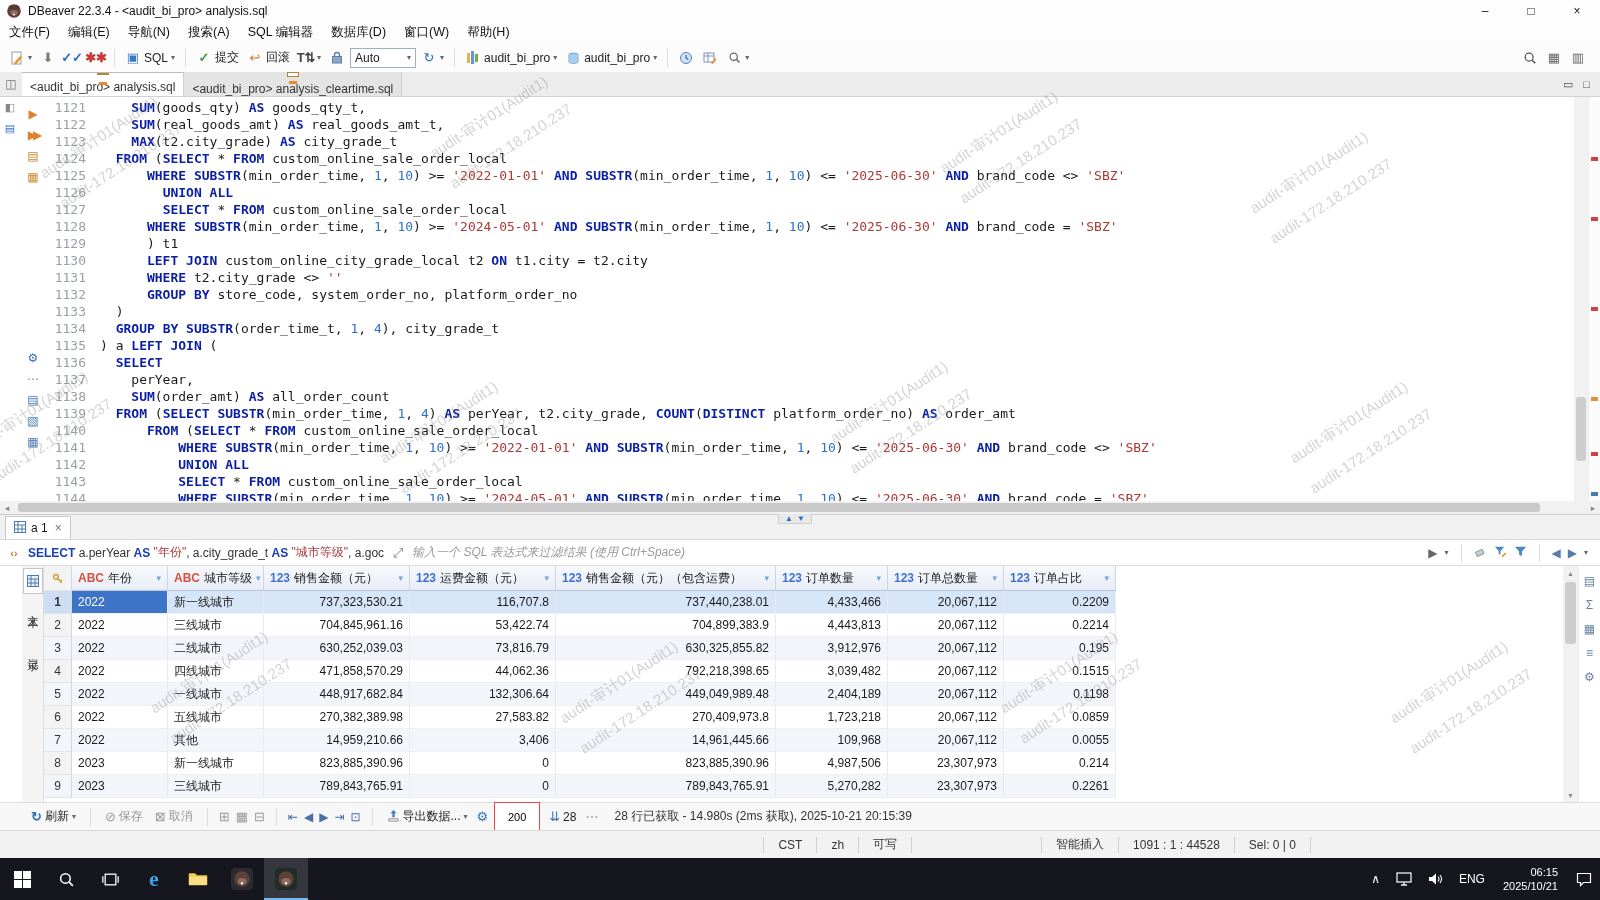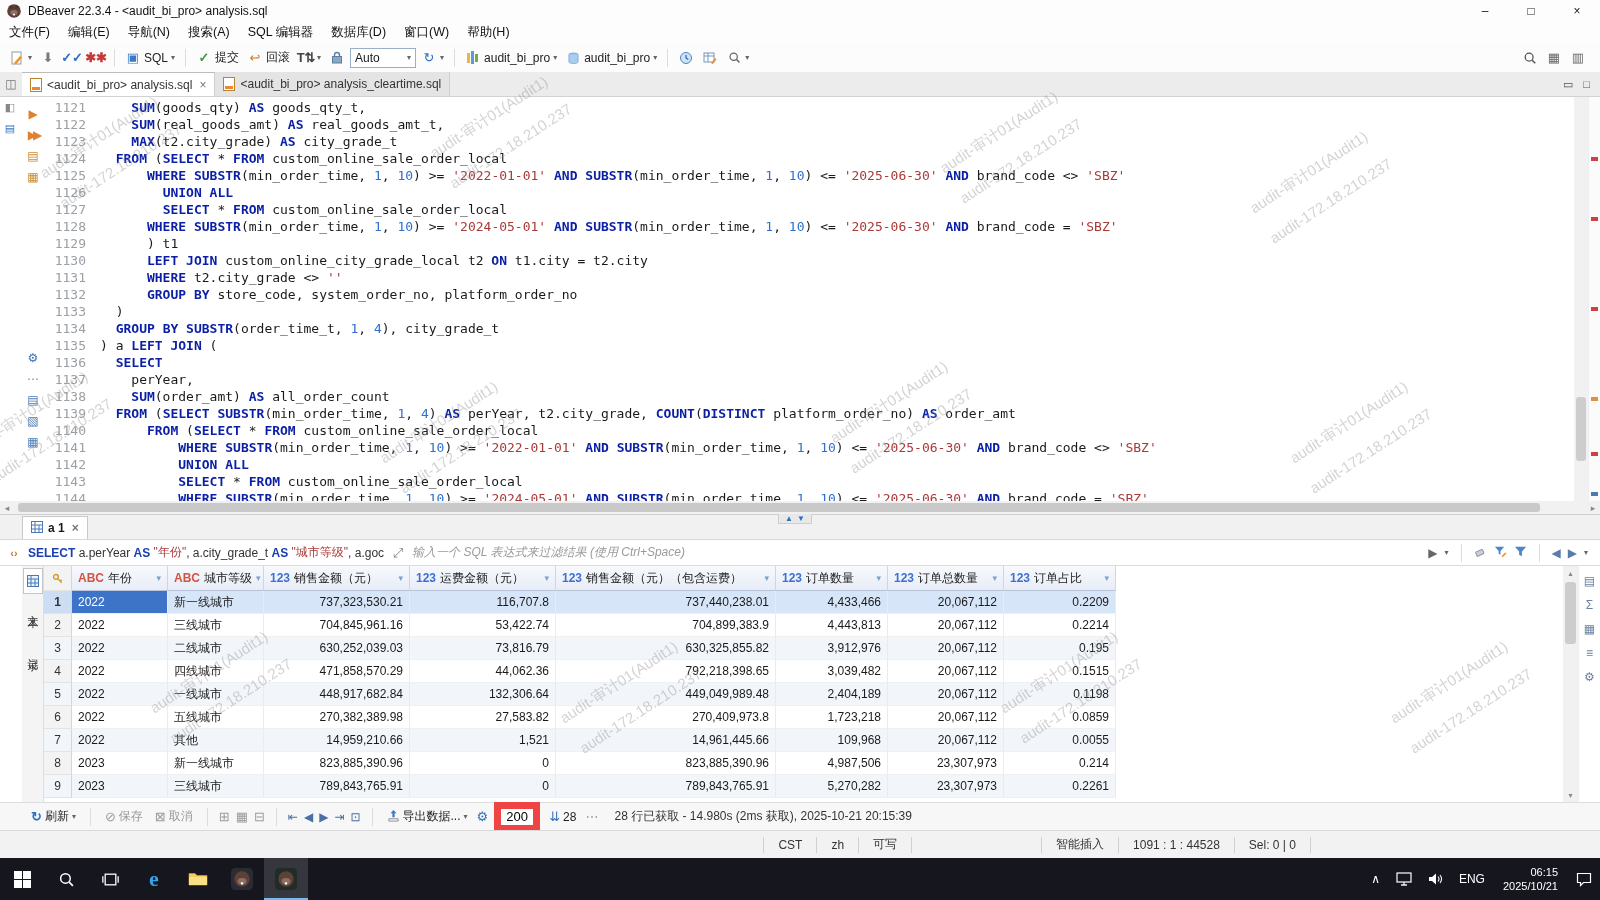--- a/index.html
+++ b/index.html
@@ -18,21 +18,21 @@
   .sep { width:1px; height:18px; background:#dcdcdc; margin:0 5px; }
   .caret { font-size:8px; color:#666; }
   .ico { display:inline-flex; width:16px; height:16px; align-items:center; justify-content:center; font-size:13px; }
   .combo { display:flex; align-items:center; width:66px; height:20px; border:1px solid #9ab0c8; background:#fff; padding:0 4px; justify-content:space-between; }
   .bars-ico span { display:inline-block; width:3px; margin-right:1px; }
   .toolbar-right { margin-left:auto; display:flex; align-items:center; gap:8px; padding-right:8px; }
 
   
   .tabbar { position:absolute; top:73px; left:0; right:0; height:24px; background:#ececec; border-bottom:1px solid #d2d2d2; display:flex; align-items:flex-end; }
   .tabbar-lead { width:22px; display:flex; align-items:center; justify-content:center; color:#777; font-size:12px; height:24px; }
-  .tab { display:flex; align-items:center; gap:5px; height:24px; padding:0 8px; background:#e4e4e4; border-right:1px solid #d0d0d0; font-size:12px; color:#333; }
+  .tab { display:flex; align-items:center; gap:5px; height:24px; padding:0 8px; background:#e4e4e4; border-right:1px solid #d0d0d0; font-size:12px; color:#333;flex-direction:column; }
   .tab.active { background:#fff; border-top:1px solid #bcbcbc; }
   .tab-close { color:#777; font-size:12px; margin-left:2px; }
   .page-ico { width:12px; height:14px; background:#fff; border:1px solid #b9832f; position:relative; }
   .page-ico::after { content:""; position:absolute; left:1px; top:8px; width:8px; height:3px; background:#e8892f; }
   .tabbar-right { margin-left:auto; display:flex; gap:10px; padding:0 10px; color:#555; font-size:11px; align-items:center; height:24px; }
 
   
   .main { position:absolute; top:97px; left:0; height:404px; right:0; display:flex; background:#fff; }
   .outer-rail { width:20px; display:flex; flex-direction:column; align-items:center; gap:8px; padding-top:4px; color:#888; font-size:11px; }
   .editor-rail { width:26px; display:flex; flex-direction:column; align-items:center; gap:7px; padding-top:10px; font-size:12px; }
@@ -49,21 +49,21 @@
   .rmark { position:absolute; left:2px; width:7px; height:4px; }
 
   .ehscroll { position:absolute; top:501px; left:0; right:0; height:13px; background:#f1f1f1; }
   .ehthumb { position:absolute; left:18px; right:60px; top:2px; height:9px; background:#c9c9c9; border-radius:3px; }
   .harrow { position:absolute; top:0; height:13px; width:14px; color:#888; font-size:9px; display:flex; align-items:center; justify-content:center; }
 
   
   .rtabbar { position:absolute; top:514px; left:0; right:0; height:26px; background:#f1f1f1; border-top:1px solid #cfcfcf; border-bottom:1px solid #d8d8d8; display:flex; align-items:flex-end; }
   .sash { position:absolute; left:calc(50% - 22px); top:-1px; display:flex; gap:4px; background:#e8e8e8; padding:0 6px; border:1px solid #cfcfcf; border-top:none; }
   .sash span { color:#2a6fc0; font-size:8px; }
-  .rtab { display:flex; align-items:center; gap:5px; background:#fff; border:1px solid #c9c9c9; border-bottom:none; height:23px; padding:0 8px; margin-left:22px; font-size:12px;font-weight:bold; }
+  .rtab { display:flex; align-items:center; gap:5px; background:#fff; border:1px solid #c9c9c9; border-bottom:none; height:23px; padding:0 8px; margin-left:5px; font-size:12px; }
   .filterbar { position:absolute; top:540px; left:0; right:0; height:26px; background:#fff; border-bottom:1px solid #dcdcdc; display:flex; align-items:center; padding:0 6px; gap:6px; }
   .fexpr { display:flex; align-items:center; white-space:pre; font-size:12px; }
   .fkw { color:#1a40b0; font-weight:bold; } .fid { color:#333; } .fstr { color:#a93a38; }
   .fhint { color:#9a9a9a; font-style:italic; flex:1; }
   .fbtns { display:flex; align-items:center; gap:7px; padding-right:6px; color:#5a7ca8; }
 
   
   .results { position:absolute; top:566px; left:0; height:236px; right:0; display:flex; background:#fff; }
   .r-outer { width:22px; }
   .r-rail { width:22px; background:#f4f4f4; border-right:1px solid #ddd; display:flex; flex-direction:column; align-items:center; padding-top:2px; }
@@ -89,21 +89,21 @@
   .gvscroll { width:15px; background:#f1f1f1; position:relative; }
   .gvthumb { position:absolute; left:2px; width:11px; top:16px; height:62px; background:#cdcdcd; border-radius:3px; }
   .gvarrow { position:absolute; left:0; width:15px; height:14px; display:flex; align-items:center; justify-content:center; color:#888; font-size:8px; }
   .r-right { width:22px; display:flex; flex-direction:column; align-items:center; gap:10px; padding-top:8px; color:#6a82a0; font-size:12px; border-left:1px solid #eee; }
 
   
   .rtoolbar { position:absolute; top:802px; left:0; right:0; height:28px; background:#f7f7f7; border-top:1px solid #ddd; display:flex; align-items:center; padding-left:28px; gap:6px; font-size:12px; color:#333; }
   .rtb-ico { font-size:13px; }
   .disabled { color:#9a9a9a; }
   .navg { color:#4a6fa5; font-size:12px; }
-  .fetch-input { width:46px; height:30px; border:7px solid #ef4444; text-align:center; font-size:13px; }
+  .fetch-input { width:46px; height:30px; border:1px solid #ef4444; text-align:center; font-size:11px; }
   .statusbar { position:absolute; top:830px; left:0; right:0; height:28px; background:#f2f2f2; border-top:1px solid #d8d8d8; display:flex; align-items:center; font-size:12px; color:#333; }
   .sb-spacer { flex:1; }
   .sb-seg { padding:0 14px; display:flex; align-items:center; height:16px; border-left:1px solid #d0d0d0; white-space:nowrap; }
   .sb-seg.empty { width:130px; }
   .sb-tail { width:290px; height:16px; border-left:1px solid #d0d0d0; }
 
   
   .taskbar { position:absolute; top:858px; left:0; right:0; height:42px; background:#16161f; display:flex; align-items:stretch; z-index:200; }
   .tb-item { width:44px; display:flex; align-items:center; justify-content:center; }
   .tb-item.active { background:rgba(255,255,255,.14); box-shadow: inset 0 -2px 0 #76b9ed; }
@@ -519,21 +519,21 @@
             <div class="gcell num-cell" style="width: 220px;">270,409,973.8</div>
             <div class="gcell num-cell" style="width: 112px;">1,723,218</div>
             <div class="gcell num-cell" style="width: 116px;">20,067,112</div>
             <div class="gcell num-cell" style="width: 112px;">0.0859</div>
           </div>
           <div class="grow zebra">
             <div class="gcell grn">7</div>
             <div class="gcell" style="width: 96px;">2022</div>
             <div class="gcell" style="width: 96px;">其他</div>
             <div class="gcell num-cell" style="width: 146px;">14,959,210.66</div>
-            <div class="gcell num-cell" style="width: 146px;">1,521</div>
+            <div class="gcell num-cell" style="width: 146px;">3,406</div>
             <div class="gcell num-cell" style="width: 220px;">14,961,445.66</div>
             <div class="gcell num-cell" style="width: 112px;">109,968</div>
             <div class="gcell num-cell" style="width: 116px;">20,067,112</div>
             <div class="gcell num-cell" style="width: 112px;">0.0055</div>
           </div>
           <div class="grow">
             <div class="gcell grn">8</div>
             <div class="gcell" style="width: 96px;">2023</div>
             <div class="gcell" style="width: 96px;">新一线城市</div>
             <div class="gcell num-cell" style="width: 146px;">823,885,390.96</div>

